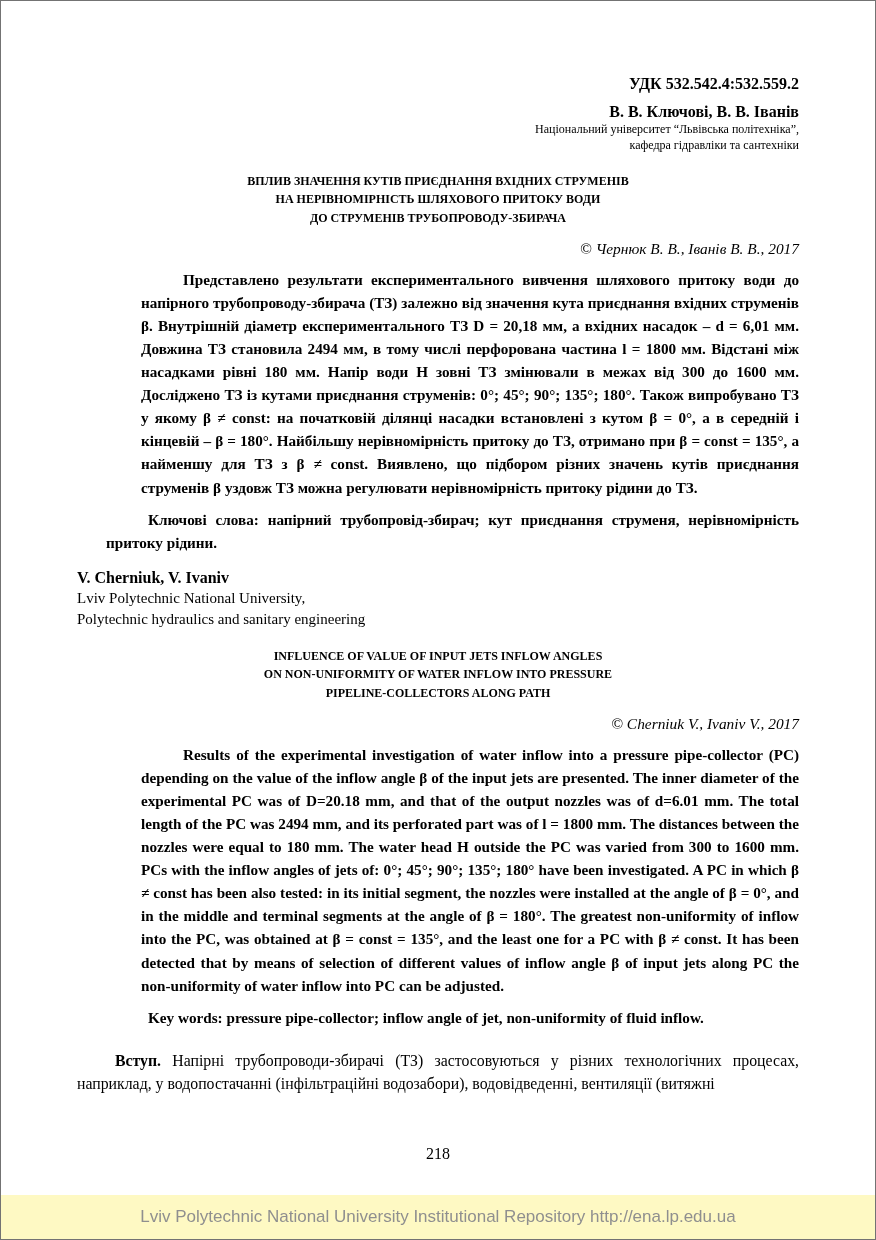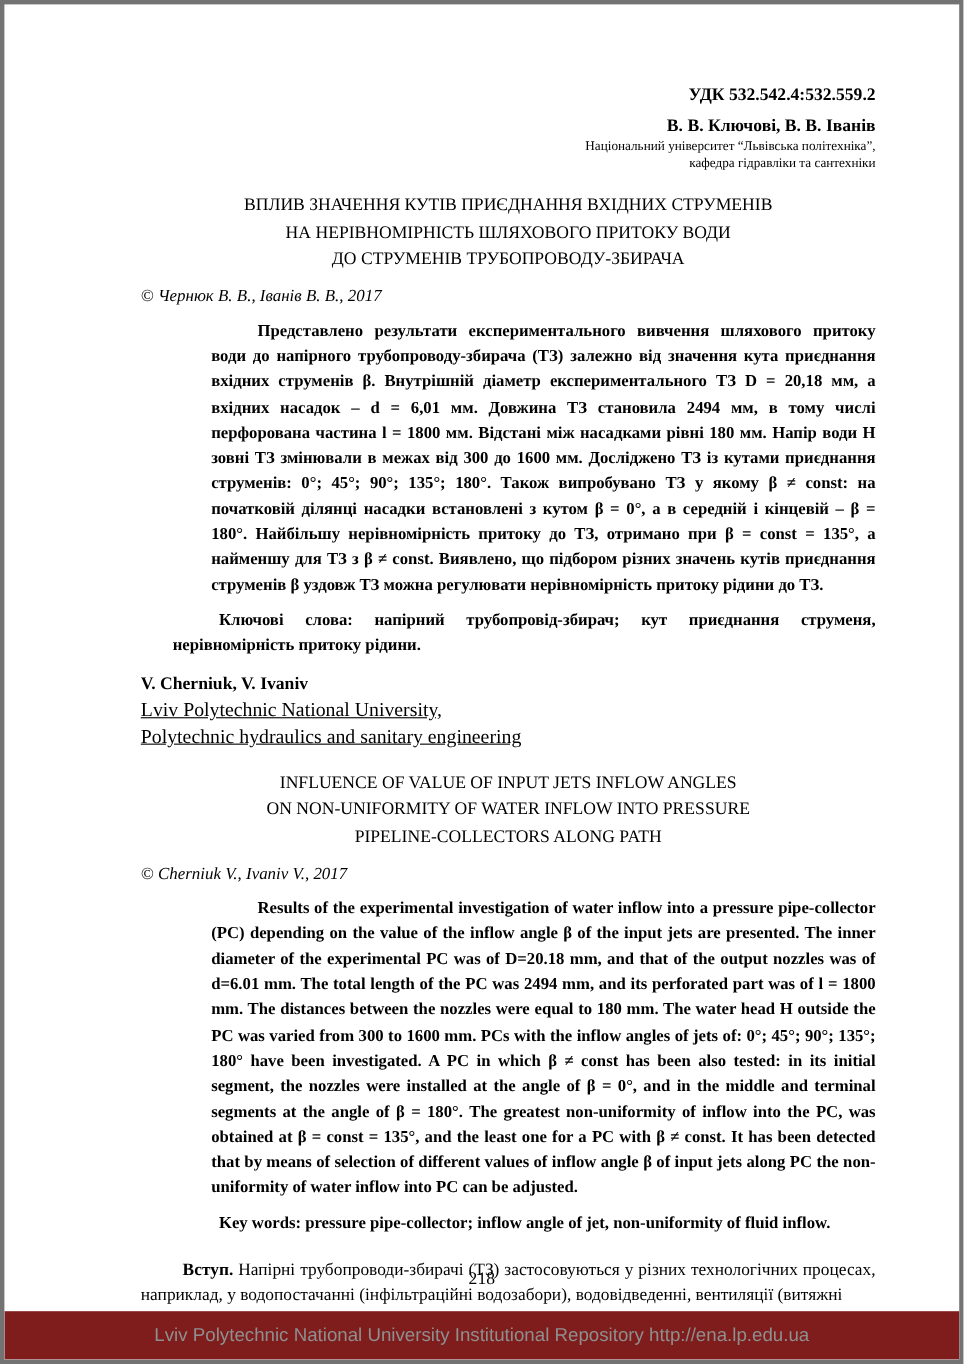--- a/index.html
+++ b/index.html
@@ -1,52 +1,52 @@
 <!DOCTYPE html>
 <html><head>
 <meta charset="utf-8">
 <style>
   * { box-sizing: border-box; }
   html, body { margin: 0; padding: 0; background: #e9e9e9; }
   .page {
     width: 876px; height: 1240px; margin: 0 auto; position: relative;
-    background: #ffffff; border: 4px solid #737373; overflow: hidden;
-    font-family: "Liberation Serif", serif; color: #000; padding-left: 48px;
+    background: #ffffff; border: 1px solid #737373; overflow: hidden;
+    font-family: "Liberation Serif", serif; color: #000;
   }
   .content { padding: 72px 76px 0 76px; }
   p { margin: 0; }
   .right { text-align: right; }
   .bold { font-weight: bold; }
   .meta { font-size: 16px; line-height: 1.32; }
   .meta .udc { margin-bottom: 7px; }
   .meta .small { font-size: 12px; }
   .title {
-    font-size: 16px; font-weight: normal; text-align: center;
+    font-size: 12px; font-weight: bold; text-align: center;
     line-height: 1.55; margin: 18px 20px 12px 20px;
   }
   .title span { display: block; }
-  .copyright { font-style: italic; font-size: 15.4px; margin: 4px 0 10px 0; }
+  .copyright { font-style: italic; font-size: 15.4px; margin: 4px 0 10px 0; text-align: right; }
   .abstract {
     font-weight: bold; text-align: justify; font-size: 15.2px;
     line-height: 1.52; margin-left: 64px; text-indent: 42px;
   }
   .kw { margin-top: 9px; margin-left: 29px; }
   .en-meta { font-size: 16px; line-height: 1.35; margin-top: 13px; }
-  .en-meta .small { font-size: 18px; text-decoration: underline; }
+  .en-meta .small { font-size: 15px; }
   .intro {
     font-size: 15.8px; line-height: 1.45; text-align: justify;
     text-indent: 38px; margin-top: 21px;
   }
   .pagenum {
-    position: absolute; left: 0; right: 0; bottom: 64px;
+    position: absolute; left: 0; right: 0; bottom: 76px;
     text-align: center; font-size: 16px;
   }
   .footer-bar {
     position: absolute; left: 0; right: 0; bottom: 0; height: 44px;
-    background: #7f1d1d; display: flex; align-items: center; justify-content: center;
+    background: #fef9c3; display: flex; align-items: center; justify-content: center;
     font-family: "Liberation Sans", sans-serif; font-size: 17px; color: #8f8f8f;
   }
 </style>
 </head>
 <body>
 
 <div class="page">
   <div class="content">
 
     <div class="meta right">

